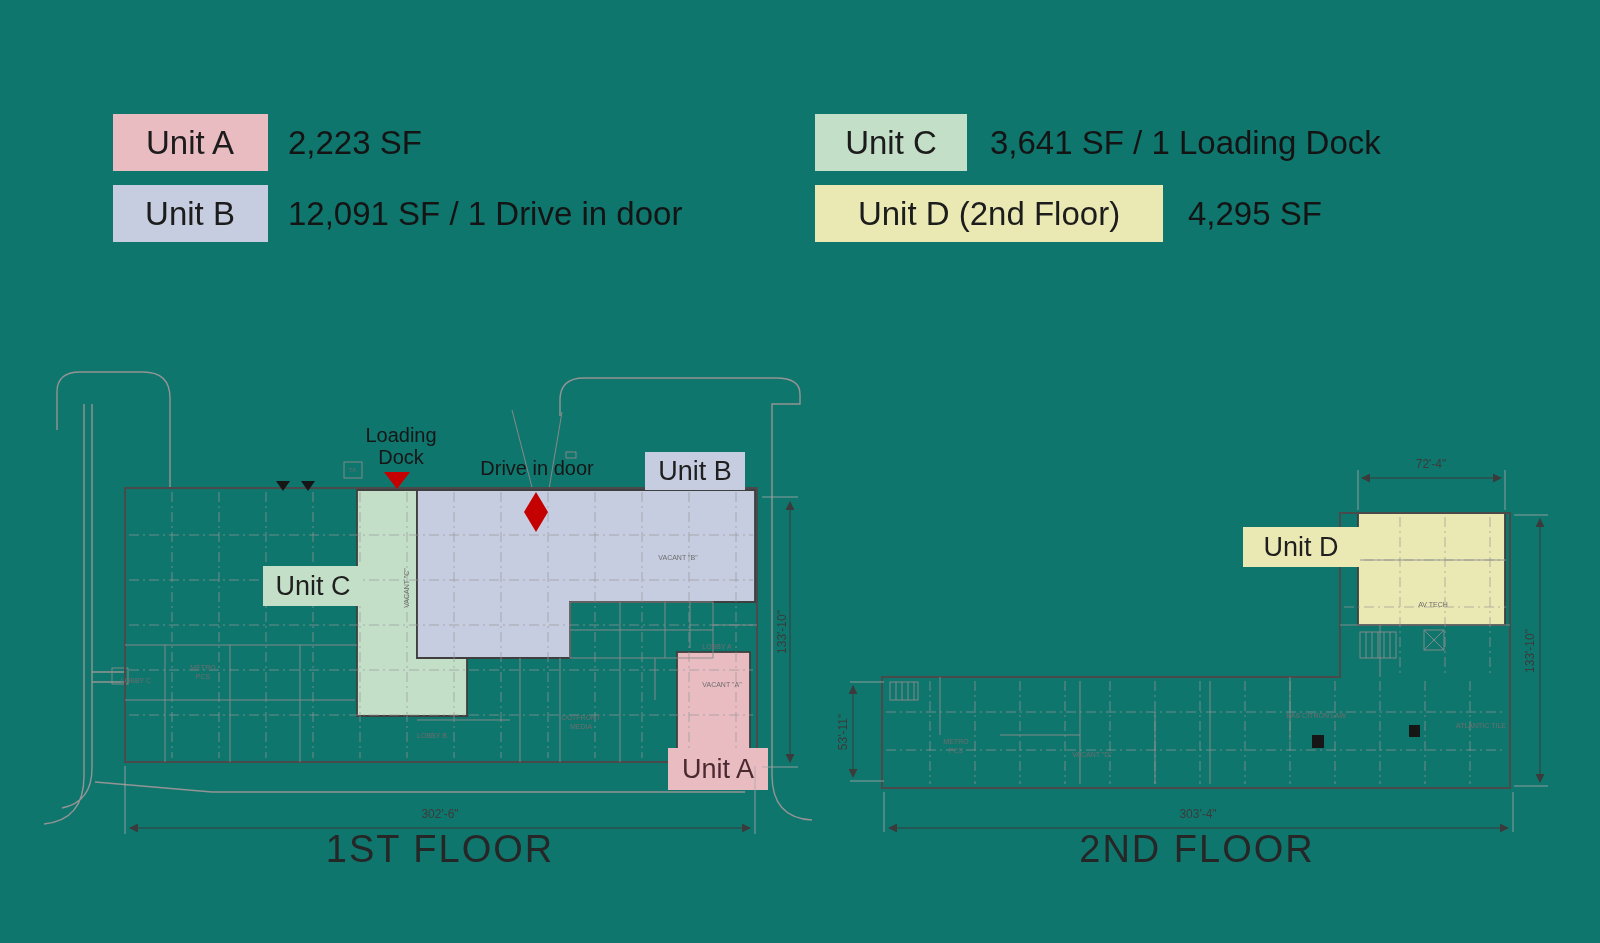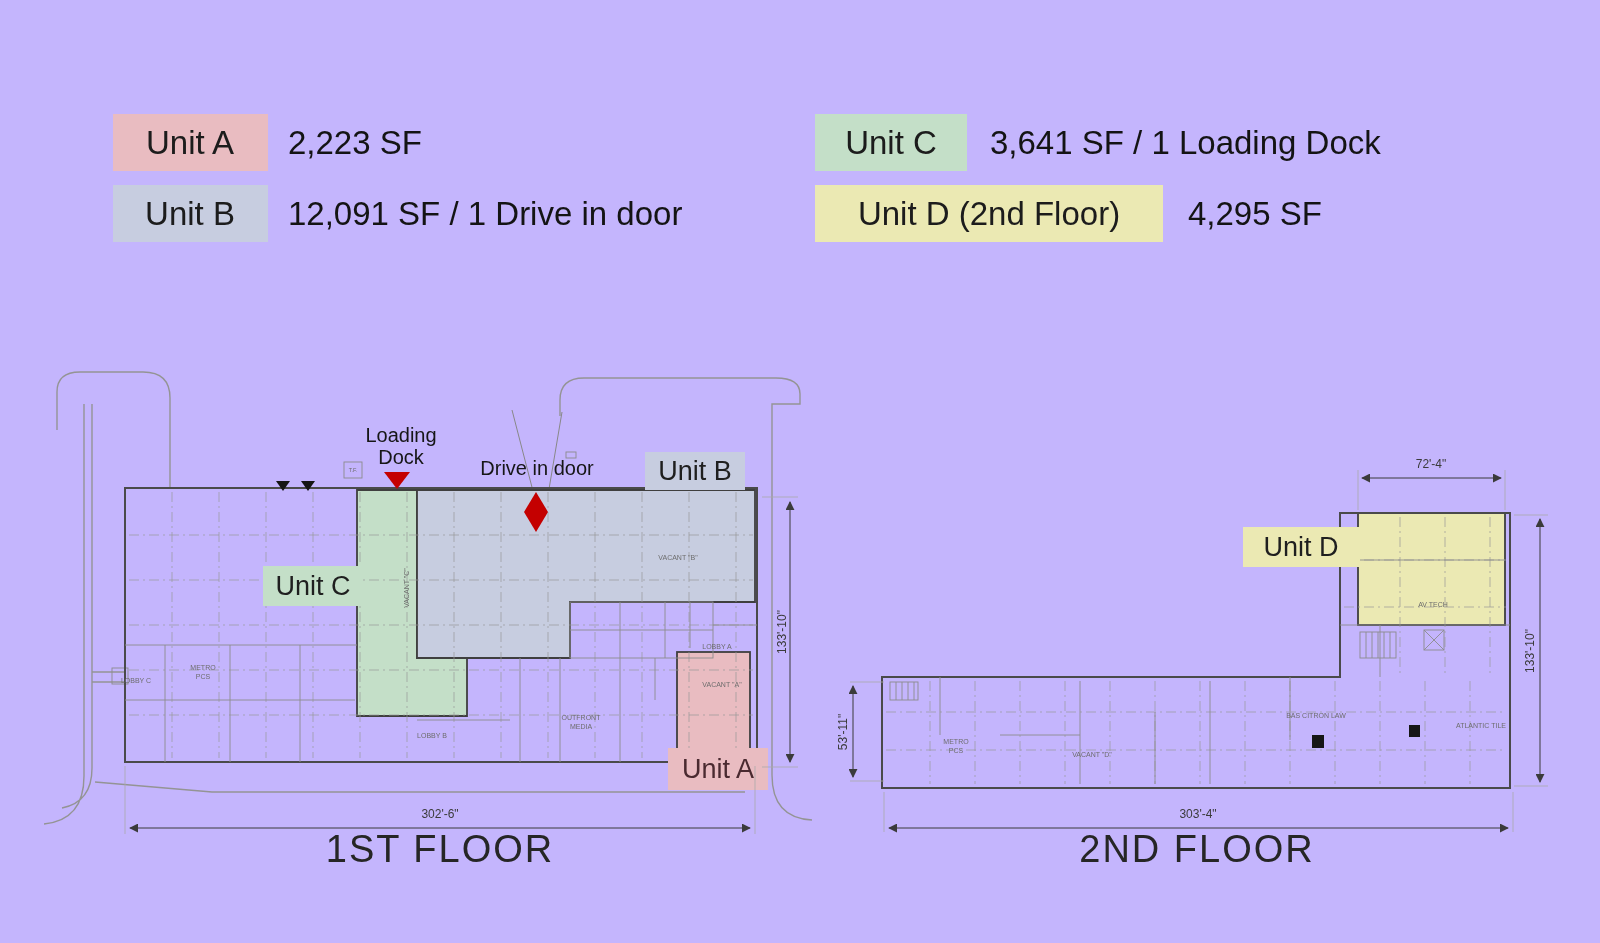--- a/index.html
+++ b/index.html
@@ -1,17 +1,17 @@
 <!DOCTYPE html>
 <html><head>
 <meta charset="utf-8">
 <style>
   html,body { margin:0; padding:0; background:#ffffff; }
   .canvas {
-    position:relative; width:1600px; height:943px; background:#c4b5fd;
+    position:relative; width:1600px; height:943px; background:#0f766e;
     font-family:"Liberation Sans", sans-serif; overflow:hidden;
   }
   svg { font-family:"Liberation Sans", sans-serif; }
   .legend-label { font-size:33px; fill:#1c1c1c; }
   .legend-value { font-size:33px; fill:#141414; }
   .chip-text { font-size:27px; fill:#1f1f1f; }
   .chip-text-a { font-size:27px; fill:#4a2a30; }
   .anno { font-size:20px; fill:#161616; }
   .dim { font-size:12px; fill:#3b3b3b; }
   .tiny { font-size:7px; fill:#6d6d6d; }

